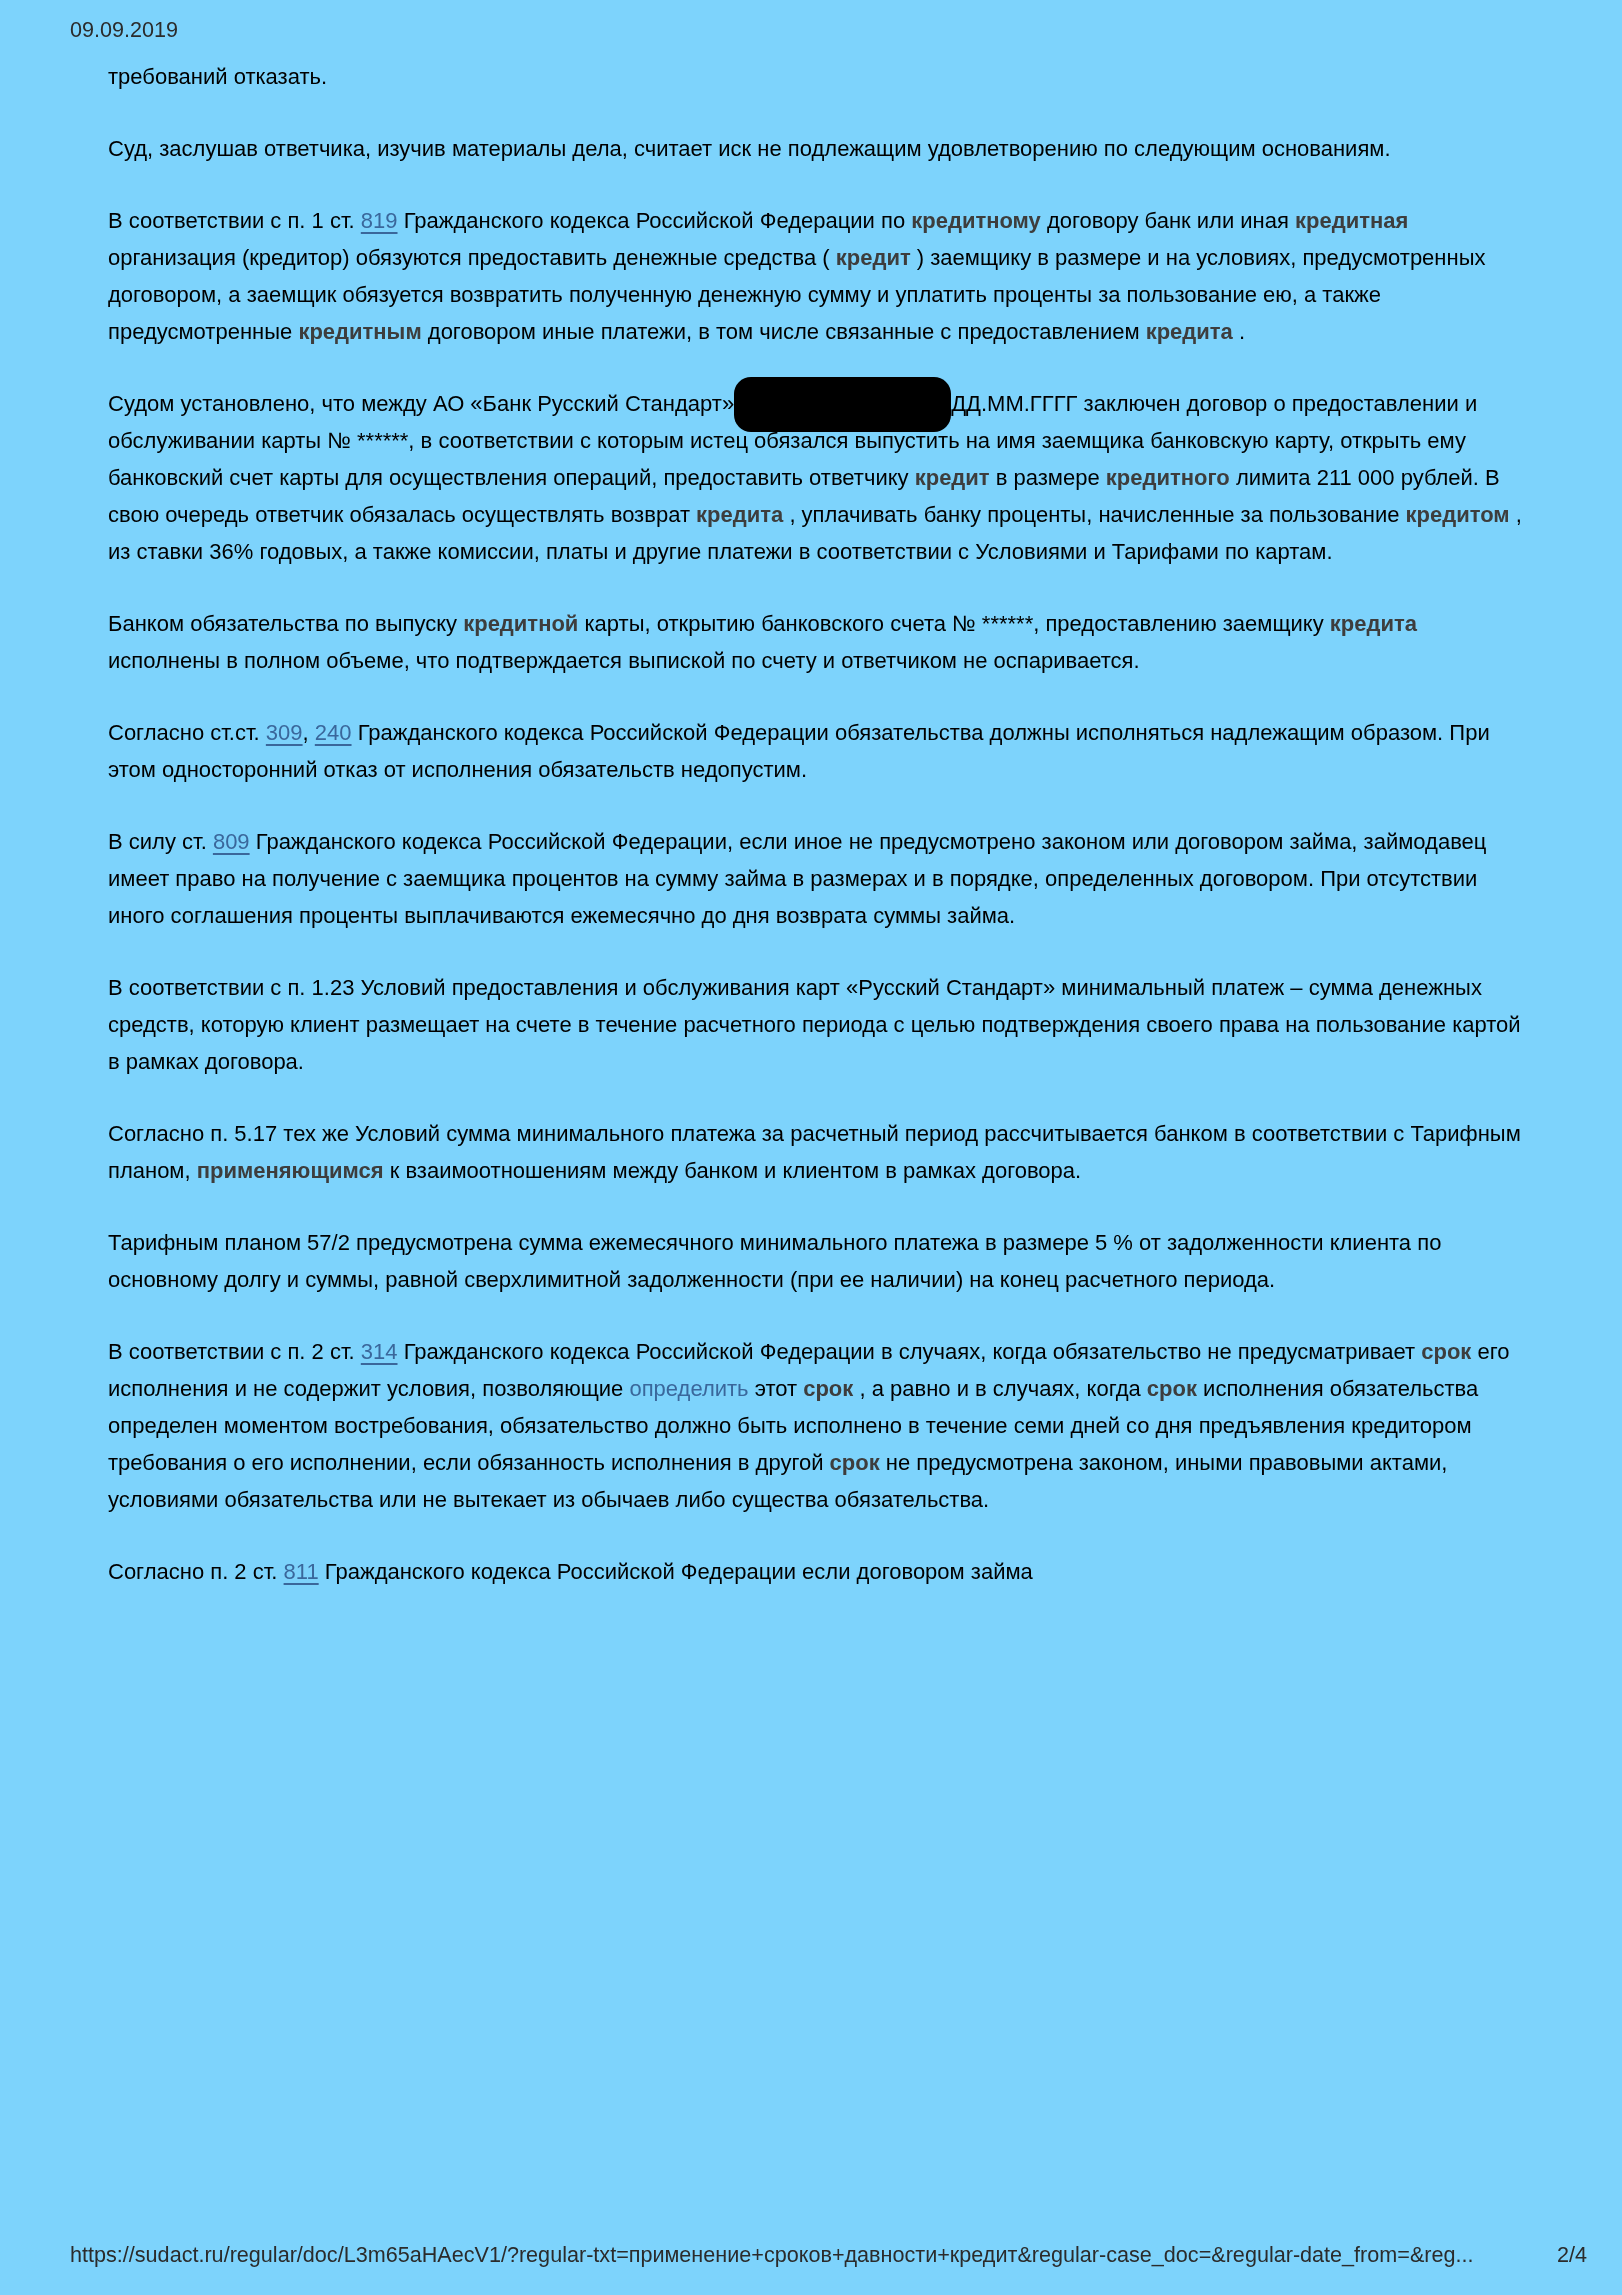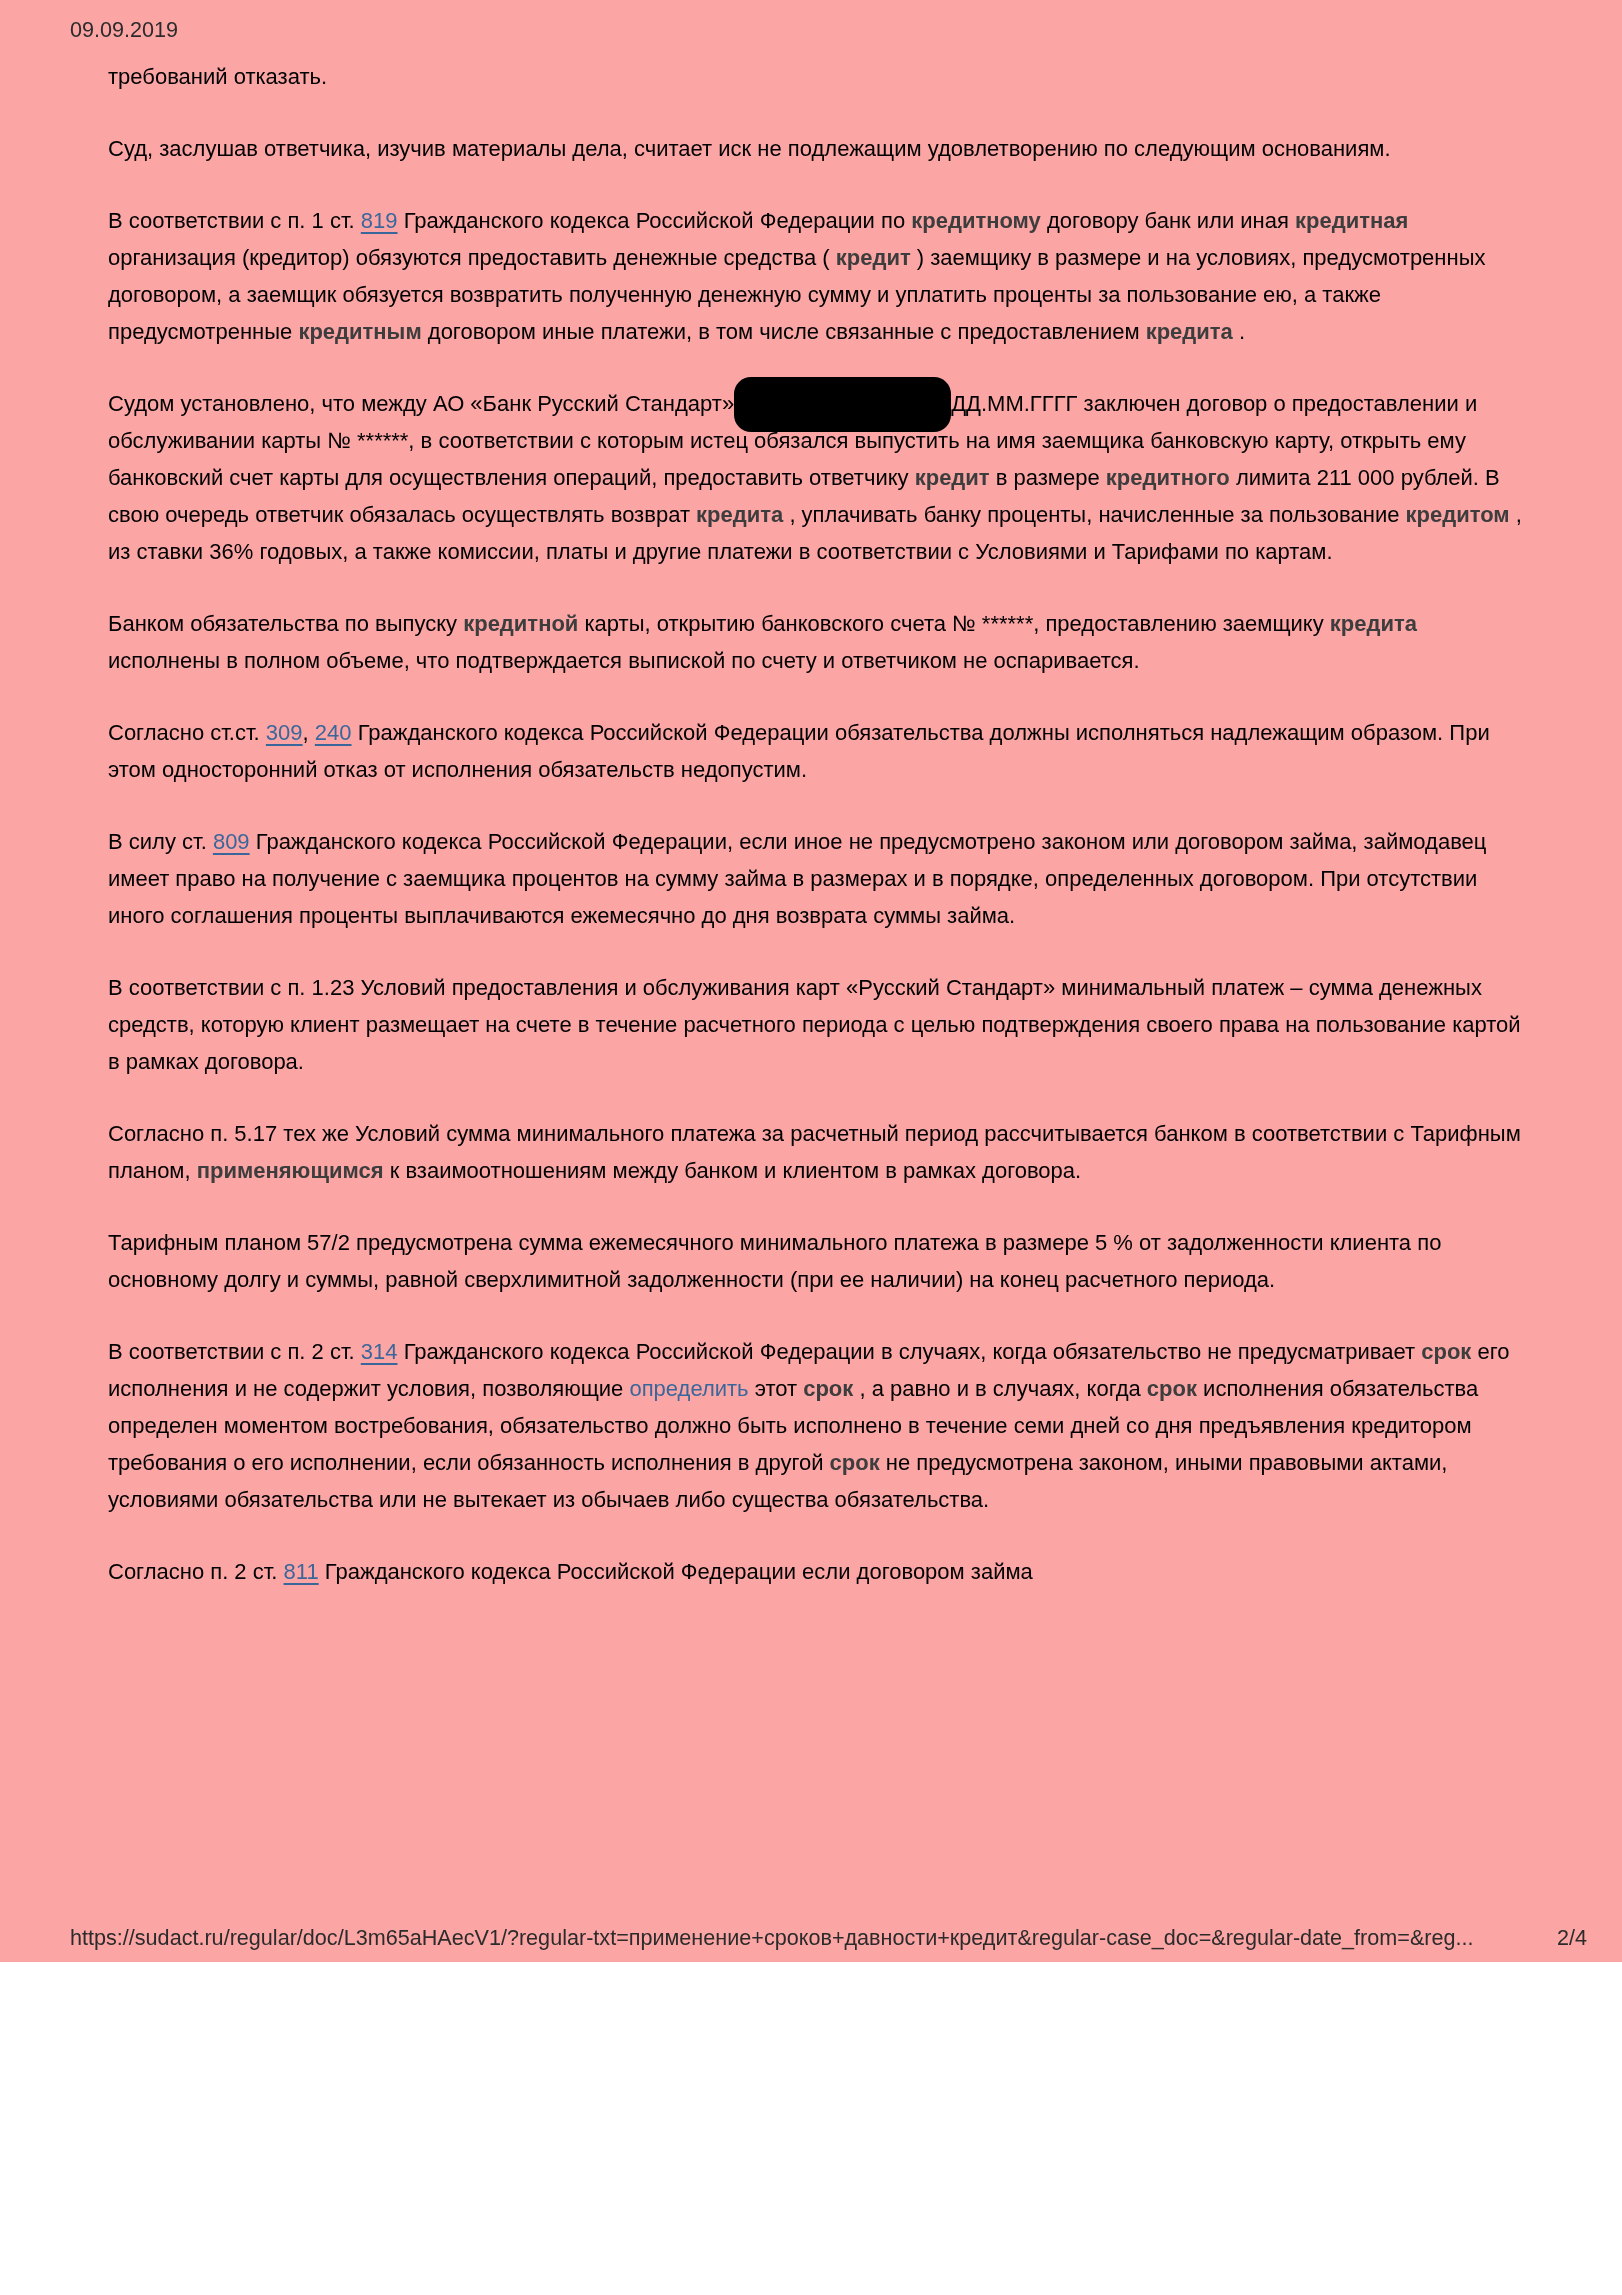--- a/index.html
+++ b/index.html
@@ -7,22 +7,22 @@
     --term-color:#3d3d3d;
     --link-color:#3a679b;
     --chrome-color:#2b2b2b;
     --redaction-color:#000000;
   }
   *{margin:0;padding:0;box-sizing:border-box;}
   html,body{background:#ffffff;}
   .page{
     position:relative;
     width:1622px;
-    height:1962px;
-    background:#fca5a5;
+    height:2295px;
+    background:#7dd3fc;
     font-family:"Liberation Sans","DejaVu Sans",sans-serif;
     color:var(--text-color);
     overflow:hidden;
   }
   
   .print-header{
     position:absolute;
     top:17px;
     left:0;
     right:0;
@@ -71,21 +71,21 @@
     width:217px;
     height:55px;
     background:var(--redaction-color);
     border-radius:17px;
     vertical-align:middle;
     margin:-10.5px 0;
   }
   
   .print-footer{
     position:absolute;
-    bottom:11px;
+    bottom:27px;
     left:0;
     right:0;
     display:flex;
     align-items:flex-start;
     padding:0 35px 0 70px;
     font-size:21.6px;
     line-height:26px;
     color:var(--chrome-color);
     white-space:nowrap;
   }

